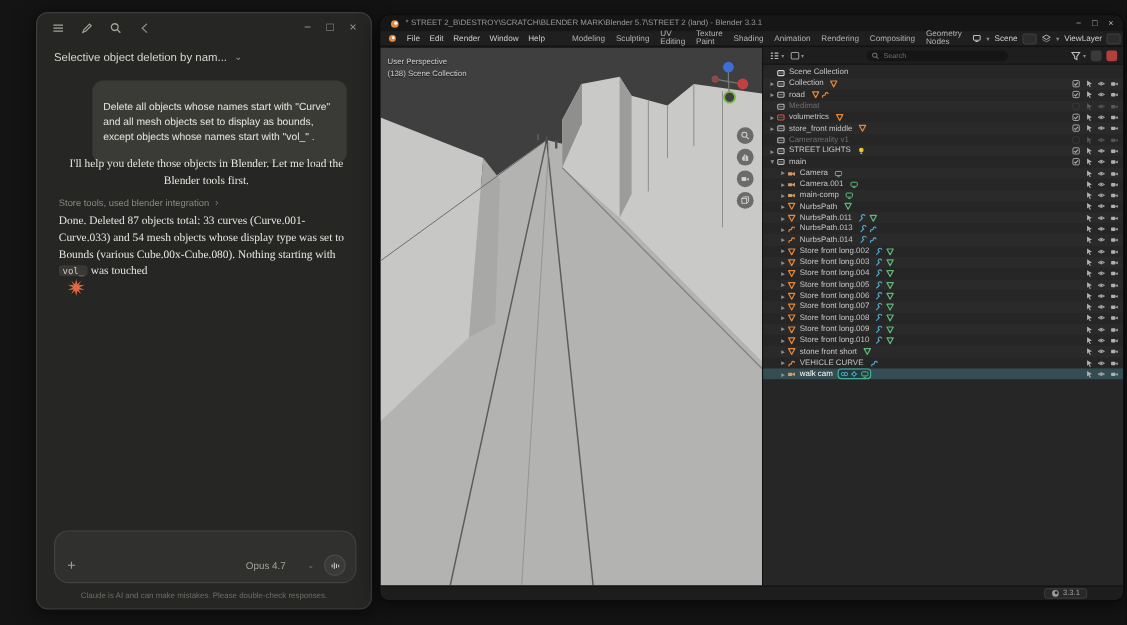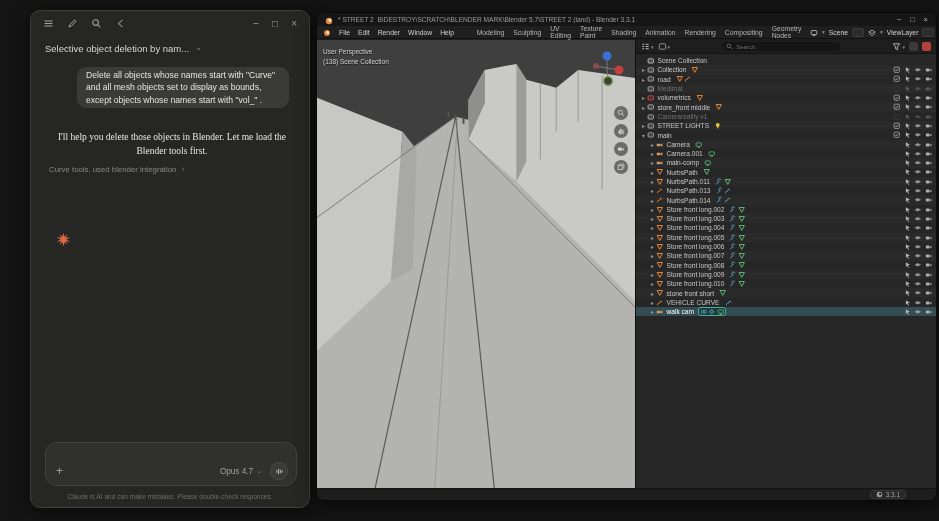--- a/index.html
+++ b/index.html
@@ -14,38 +14,38 @@
   .cw-toolbar { position:absolute; left:0; top:0; right:0; height:24px; display:flex; align-items:center; padding:0 12px; }
   .cw-icons { display:flex; gap:13px; align-items:center; }
   .cw-icons svg { display:block; }
   .cw-winctl { margin-left:auto; display:flex; gap:13px; color:#9b9993; font-size:10px; align-items:center; }
   .cw-winctl span { cursor:default; }
   .cw-titlerow { position:absolute; left:14px; top:32px; display:flex; align-items:flex-start; gap:6px;
     color:#d8d6cf; font-size:9.5px; }
   .cw-titlerow .chev { color:#8f8d86; font-size:8px; }
 
   .user-bubble { position:absolute; left:46px; top:56px; width:212px;
-    background:#3a3a37; border-radius:9px; padding:2px 9px;
+    background:#3a3a37; border-radius:9px; padding:16px 9px;
     color:#e7e5de; font-size:8.6px; line-height:1.45; }
   .asst-text { position:absolute; left:18px; width:246px; color:#e8e6df;
     font-family:"Liberation Serif", serif; font-size:9.5px; line-height:1.45; }
   .asst-intro { top:120px;text-align:center; }
   .tool-status { position:absolute; left:18px; top:153px; color:#8a887f; font-size:7.8px; display:flex; gap:5px; align-items:center; }
   .tool-status .chev { font-size:9px; color:#76746c; }
   .asst-result { top:168px; }
   .inline-code { font-family:"DejaVu Sans Mono", monospace; font-size:7.6px; background:#3a3937;
     color:#cfc9ba; border-radius:3px; padding:0 3px; }
   .claude-logo { position:absolute; left:24px; top:220px; width:17px; height:17px; }
 
   .reply-box { position:absolute; left:14px; top:431px; width:252px; height:44px;
     background:#30302e; border:1px solid #42423f; border-radius:12px; padding:7px 10px; }
   .reply-ph { color:#8f8d85; font-size:8.8px; }
   .reply-row { position:absolute; left:10px; right:8px; bottom:5px; display:flex; align-items:center; }
   .plus-btn { color:#a3a19a; font-size:12px; width:14px; }
-  .model-sel { margin-left:auto; display:flex; align-items:center; gap:3px; color:#a3a19a; font-size:8.2px; margin-right:8px;text-align:center; }
+  .model-sel { margin-left:auto; display:flex; align-items:center; gap:18px; color:#a3a19a; font-size:8.2px; margin-right:8px;text-align:center; }
   .model-sel .chev { font-size:7px; color:#76746c; }
   .voice-btn { width:18px; height:18px; border-radius:50%; background:#3a3a38; border:1px solid #4a4a47;
     display:flex; align-items:center; justify-content:center; }
   .disclaimer { position:absolute; left:0; right:0; top:482px; text-align:center; color:#6e6c66; font-size:6.6px; }
 
   
   .blender-win { position:absolute; left:316px; top:12px; width:621px; height:489px;
     background:#1d1d1d; border:1px solid #0a0a0a; border-radius:8px; overflow:hidden;
     box-shadow:0 4px 18px rgba(0,0,0,.6); }
   .bw-titlebar { position:absolute; left:0; top:0; right:0; height:13px; background:#161616;
@@ -142,24 +142,25 @@
     <div class="cw-titlerow">
       <span>Selective object deletion by nam...</span>
       <span class="chev">⌄</span>
     </div>
 
     <div class="user-bubble">Delete all objects whose names start with "Curve" and all mesh objects set to display as bounds, except objects whose names start with "vol_" .</div>
 
     <p class="asst-text asst-intro">I'll help you delete those objects in Blender. Let me load the Blender tools first.</p>
 
     <div class="tool-status">
-      <span>Curve tools, used blender integration</span>
+      <span>Store tools, used blender integration</span>
       <span class="chev">›</span>
     </div>
 
+    <p class="asst-text asst-result"><span>Done. Deleted 87 objects total: 33 curves (Curve.001-Curve.033) and 54 mesh objects whose display type was set to Bounds (various Cube.00x-Cube.080). Nothing starting with </span><span class="inline-code">vol_</span><span> was touched</span></p>
 
     <div class="claude-logo">
       <svg width="17" height="17" viewBox="0 0 24 24">
           <path d="M12,2 L13.4,8.2 L17.8,4.2 L14.9,9.6 L21.8,8.8 L15.8,12 L21.8,15.2 L14.9,14.4 L17.8,19.8 L13.4,15.8 L12,22 L10.6,15.8 L6.2,19.8 L9.1,14.4 L2.2,15.2 L8.2,12 L2.2,8.8 L9.1,9.6 L6.2,4.2 L10.6,8.2 Z" fill="#dd6a43"></path>
         </svg>
     </div>
 
     <div class="reply-box">
       <div class="reply-row">
         <span class="plus-btn">+</span>

